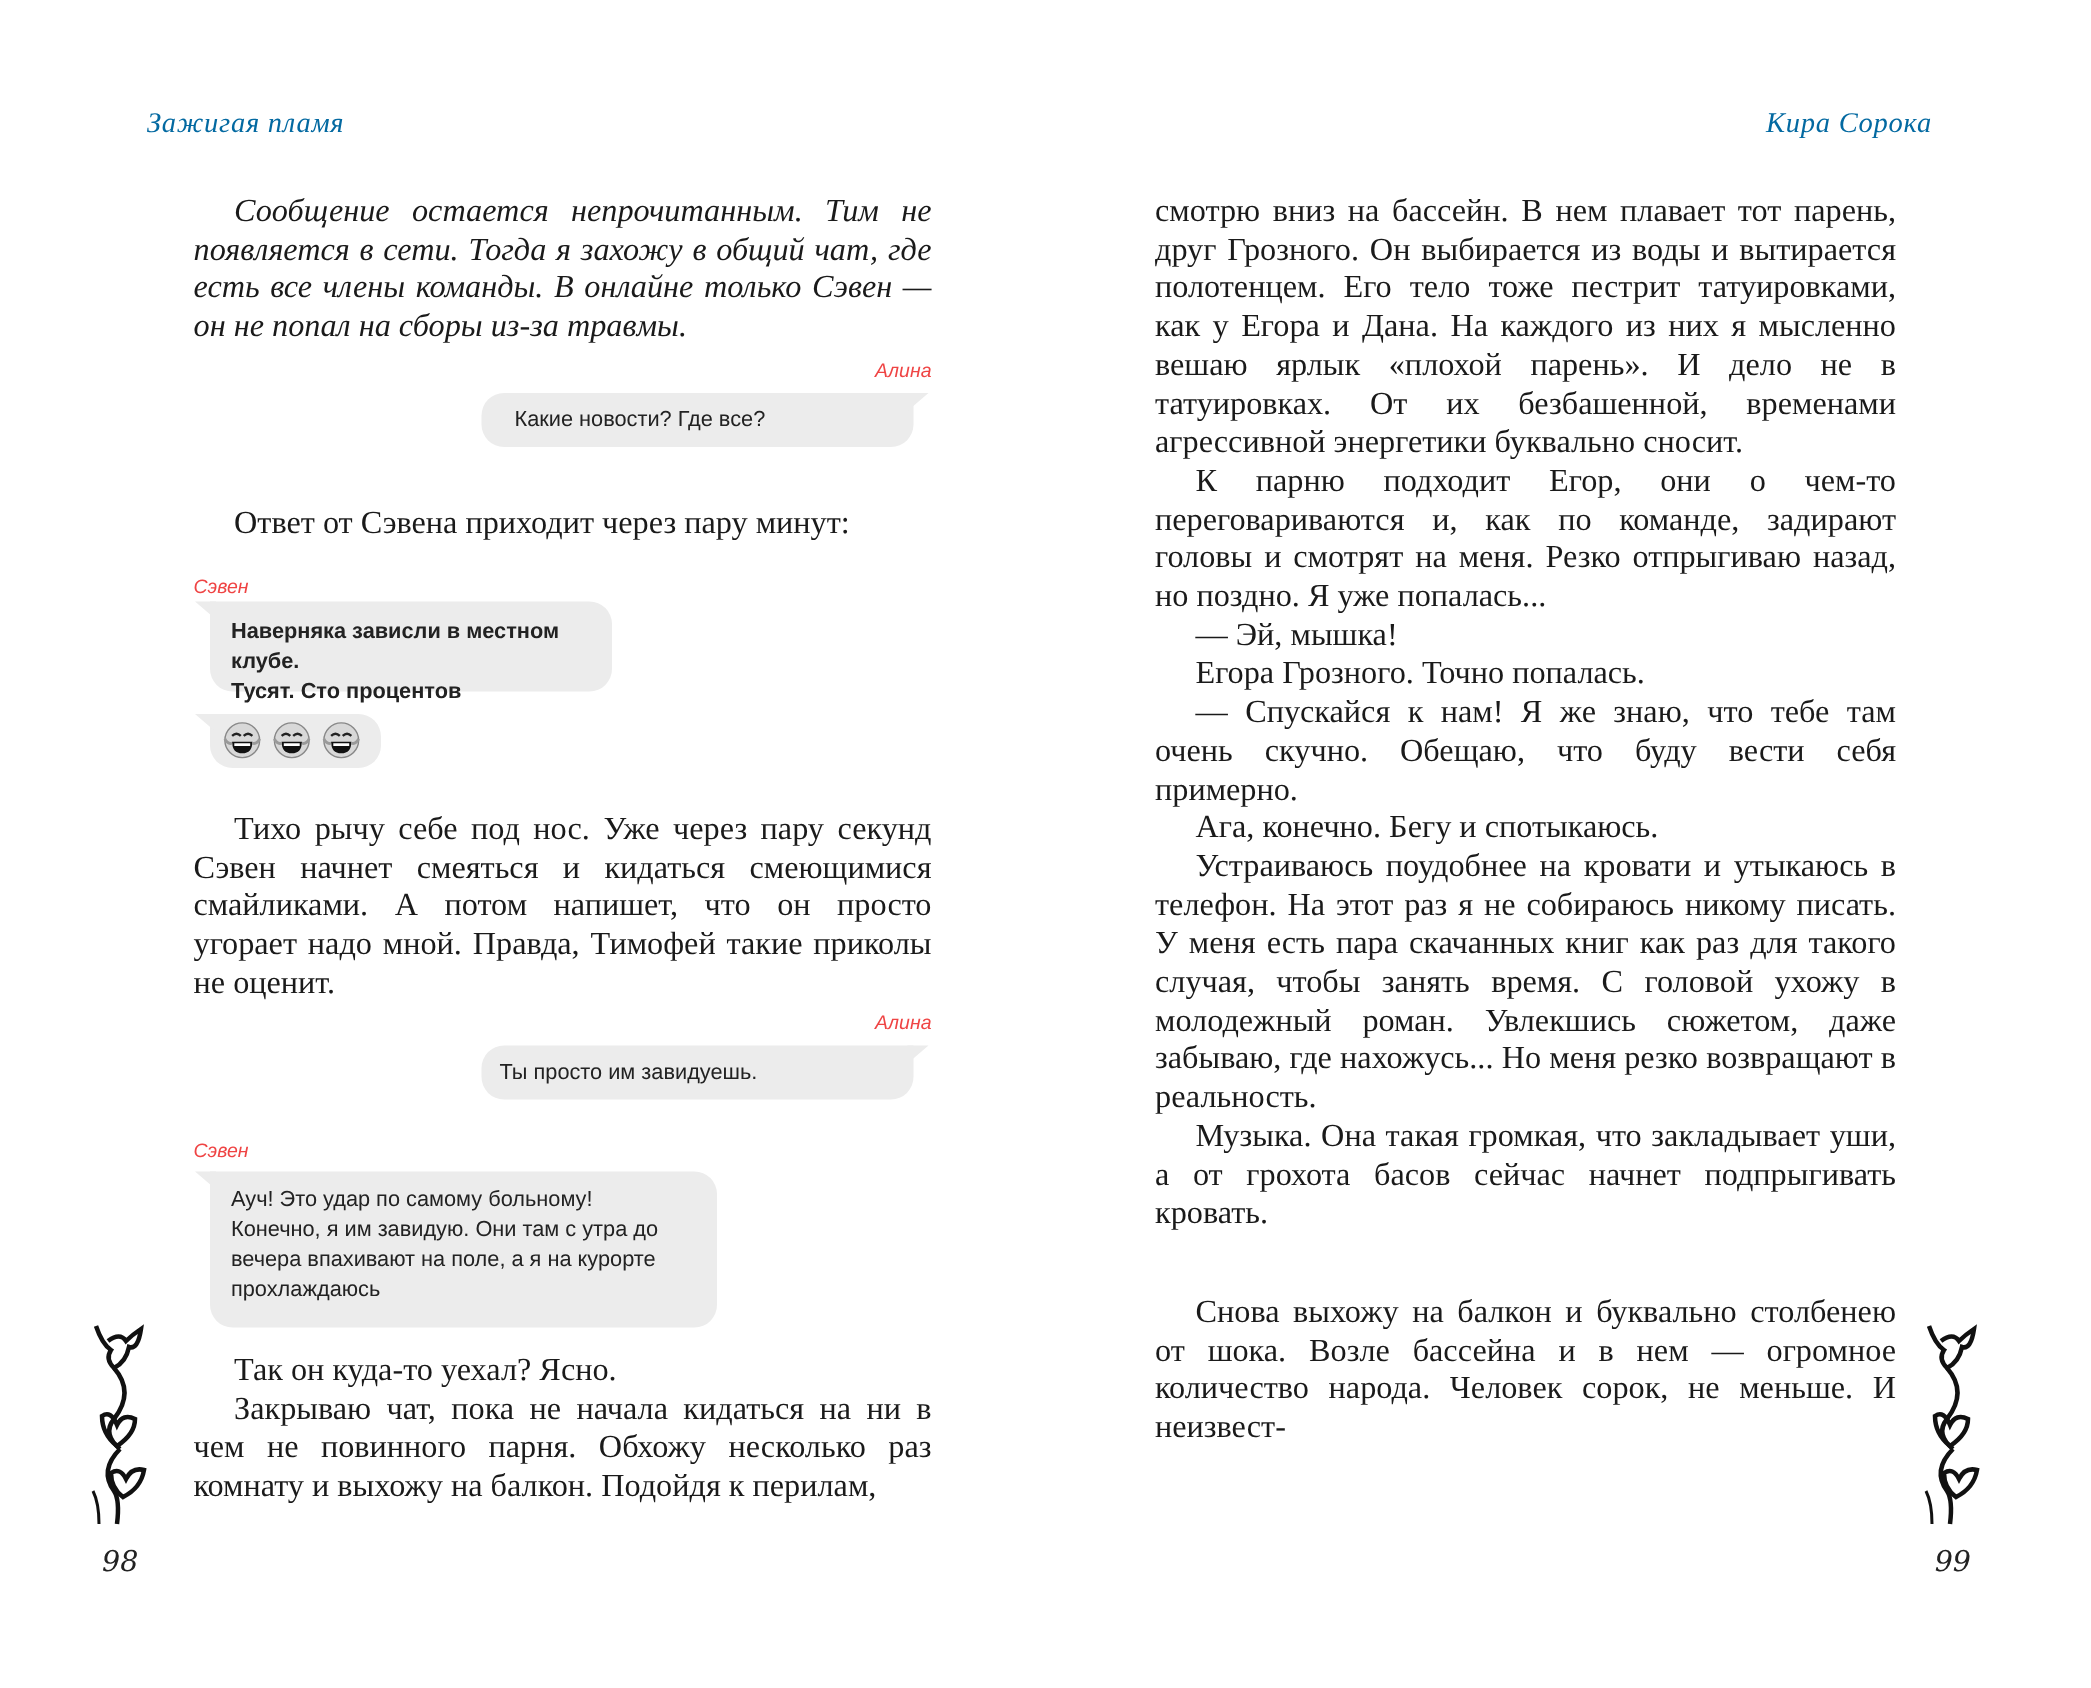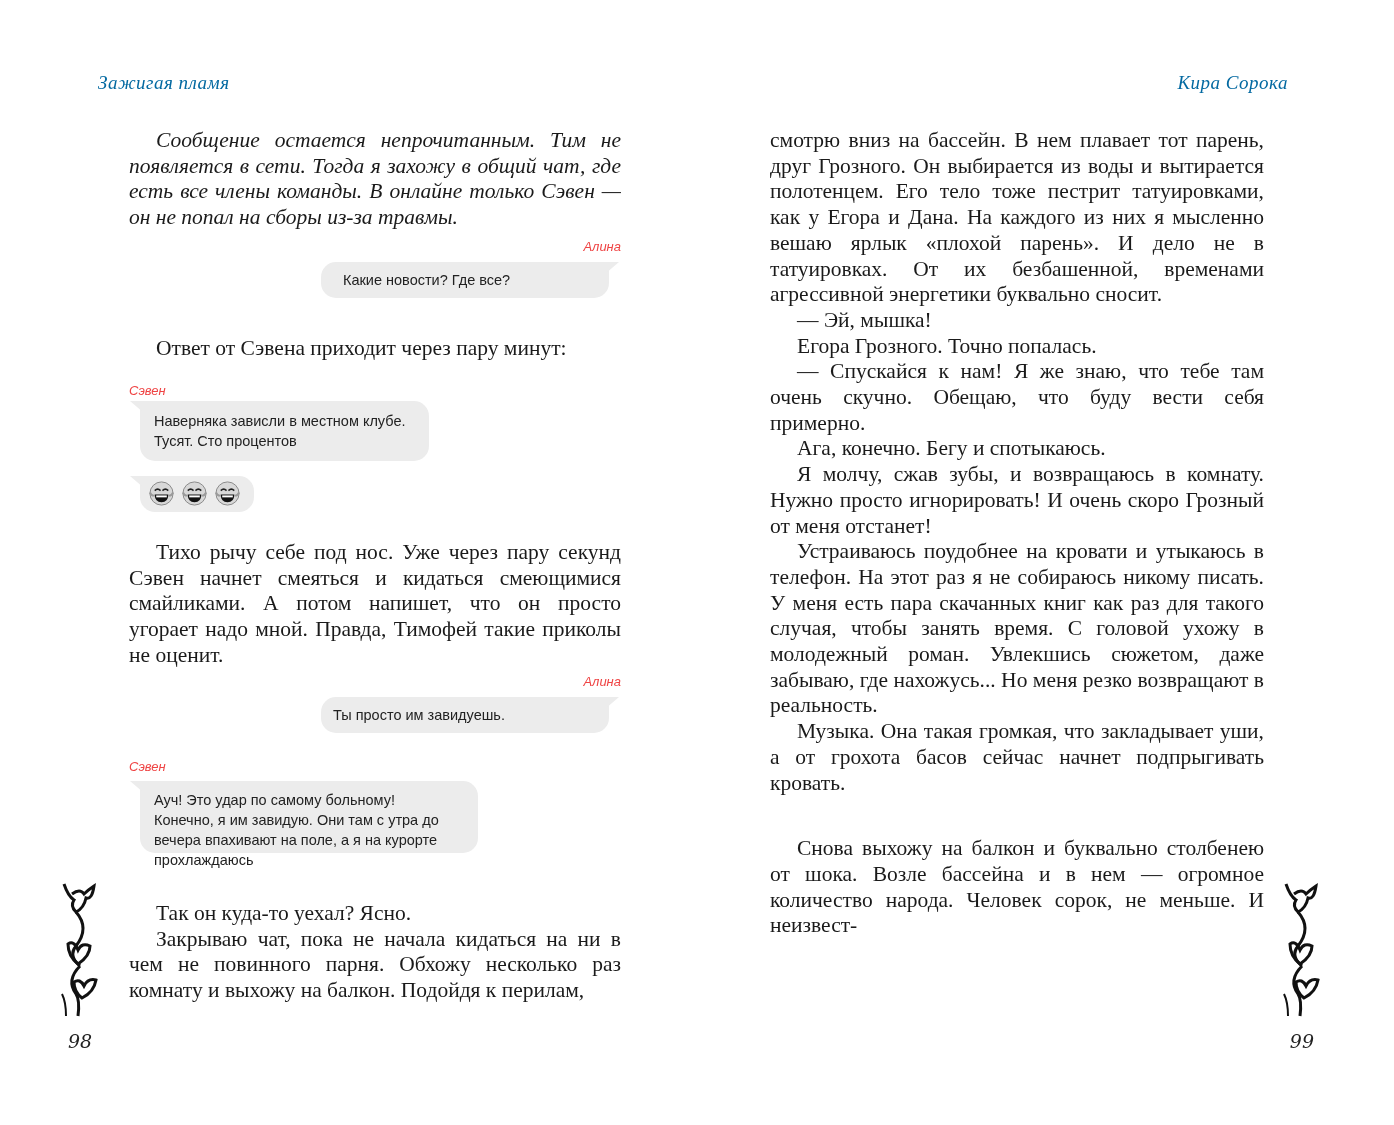--- a/index.html
+++ b/index.html
@@ -81,21 +81,21 @@
   <div class="bubble out" style="top:262px; left:321px; width:288px; height:36px; padding:8px 0 0 22px;">
     <span class="tail"></span>
     <span>Какие новости? Где все?</span>
   </div>
 
   <div class="text-block" style="top:336px;">
     <p class="para indent">Ответ от Сэвена приходит через пару минут:</p>
   </div>
 
   <div class="sender" style="top:383px; left:129px;">Сэвен</div>
-  <div class="bubble in" style="top:401px; left:140px; width:289px; height:60px; padding:10px 0 0 14px;">
+  <div class="bubble in" style="top:401px; left:140px; width:268px; height:60px; padding:10px 0 0 14px;font-weight:bold;">
     <span class="tail"></span>
     <div>Наверняка зависли в местном клубе.</div>
     <div>Тусят. Сто процентов</div>
   </div>
 
   <div class="bubble in" style="top:476px; left:140px; width:114px; height:36px; padding:4px 0 0 8px;">
     <span class="tail"></span>
     <div class="emoji-row">
       <svg class="emoji" viewBox="0 0 28 28">
         <circle cx="14" cy="14" r="12" fill="#d8d8d8" stroke="#888" stroke-width="1"></circle>
@@ -131,21 +131,21 @@
     <p class="para indent">Тихо рычу себе под нос. Уже через пару секунд Сэвен начнет смеяться и кидаться смеющимися смайликами. А потом напишет, что он просто угорает надо мной. Правда, Тимофей такие приколы не оценит.</p>
   </div>
 
   <div class="sender" style="top:674px; right:76px;">Алина</div>
   <div class="bubble out" style="top:697px; left:321px; width:288px; height:36px; padding:8px 0 0 12px;">
     <span class="tail"></span>
     <span>Ты просто им завидуешь.</span>
   </div>
 
   <div class="sender" style="top:759px; left:129px;">Сэвен</div>
-  <div class="bubble in" style="top:781px; left:140px; width:338px; height:72px; padding:9px 0 4px 14px;">
+  <div class="bubble in" style="top:781px; left:140px; width:338px; height:104px; padding:9px 0 4px 14px;">
     <span class="tail"></span>
     <div>Ауч! Это удар по самому больному!</div>
     <div>Конечно, я им завидую. Они там с утра до</div>
     <div>вечера впахивают на поле, а я на курорте</div>
     <div>прохлаждаюсь</div>
   </div>
 
   <div class="text-block" style="top:901px;">
     <p class="para indent">Так он куда-то уехал? Ясно.</p>
     <p class="para indent">Закрываю чат, пока не начала кидаться на ни в чем не повинного парня. Обхожу несколько раз комнату и выхожу на балкон. Подойдя к перилам,</p>
@@ -161,25 +161,25 @@
   </svg>
 
   <div class="page-number">98</div>
 </div>
 
 <div class="page page-right">
   <div class="running-head">Кира Сорока</div>
 
   <div class="text-block" style="top:128px;">
     <p class="para">смотрю вниз на бассейн. В нем плавает тот парень, друг Грозного. Он выбирается из воды и вытирается полотенцем. Его тело тоже пестрит татуировками, как у Егора и Дана. На каждого из них я мысленно вешаю ярлык «плохой парень». И дело не в татуировках. От их безбашенной, временами агрессивной энергетики буквально сносит.</p>
+    <p class="para indent">К парню подходит Егор, они о чем-то переговариваются и, как по команде, задирают головы и смотрят на меня. Резко отпрыгиваю назад, но поздно. Я уже попалась...</p>
     <p class="para indent">— Эй, мышка!</p>
     <p class="para indent">Егора Грозного. Точно попалась.</p>
     <p class="para indent">— Спускайся к нам! Я же знаю, что тебе там очень скучно. Обещаю, что буду вести себя примерно.</p>
     <p class="para indent">Ага, конечно. Бегу и спотыкаюсь.</p>
-    <p class="para indent">Я молчу, сжав зубы, и возвращаюсь в комнату. Нужно просто игнорировать! И очень скоро Грозный от меня отстанет!</p>
     <p class="para indent">Устраиваюсь поудобнее на кровати и утыкаюсь в телефон. На этот раз я не собираюсь никому писать. У меня есть пара скачанных книг как раз для такого случая, чтобы занять время. С головой ухожу в молодежный роман. Увлекшись сюжетом, даже забываю, где нахожусь... Но меня резко возвращают в реальность.</p>
     <p class="para indent">Музыка. Она такая громкая, что закладывает уши, а от грохота басов сейчас начнет подпрыгивать кровать.</p>
     <p class="para indent justify-last">Снова выхожу на балкон и буквально столбенею от шока. Возле бассейна и в нем — огромное количество народа. Человек сорок, не меньше. И неизвест-</p>
   </div>
 
   <svg class="ornament" viewBox="0 0 46 140">
     <path d="M6 2 q4 12 10 16 q-4 6 2 12 q8 -4 10 -14 q6 2 8 -12 q-6 4 -10 8 q-4 -6 -12 0" fill="none" stroke="#111" stroke-width="3"></path>
     <path d="M18 30 q14 16 0 34 q-8 10 4 20" fill="none" stroke="#111" stroke-width="3"></path>
     <path d="M10 62 q6 -4 10 6 q4 -8 12 -4 q0 10 -12 18 q-10 -8 -10 -20z" fill="none" stroke="#111" stroke-width="3"></path>
     <path d="M22 84 q-14 14 -4 28 q4 6 2 22" fill="none" stroke="#111" stroke-width="3"></path>

